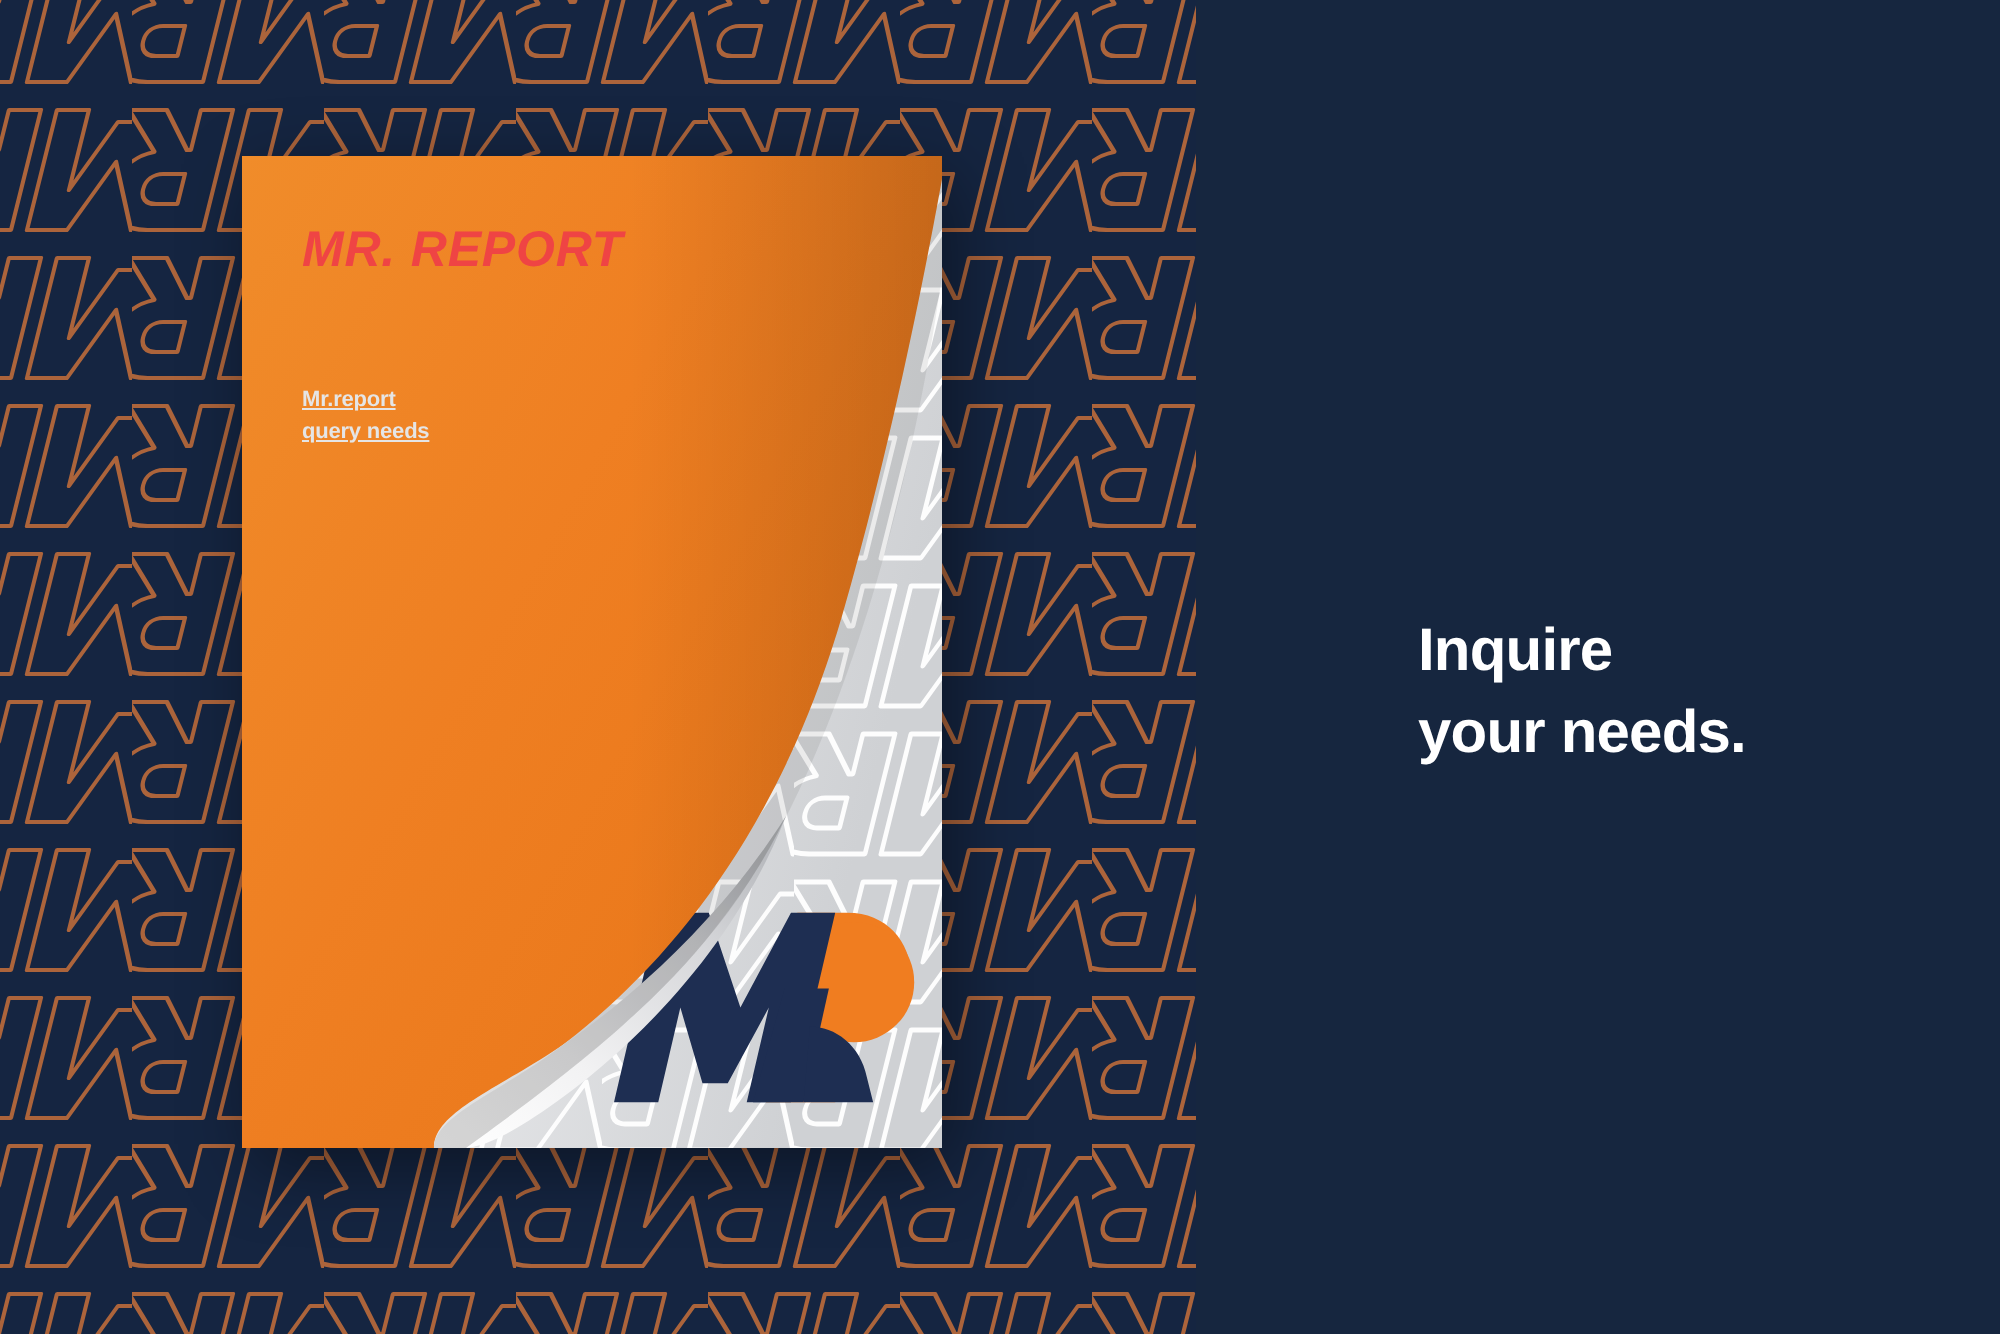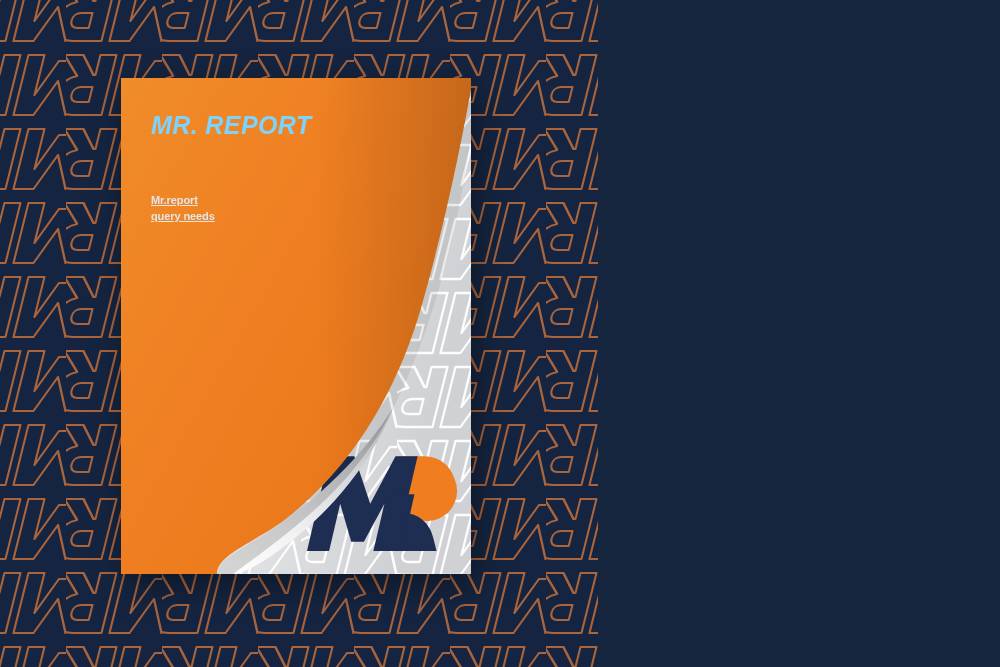--- a/index.html
+++ b/index.html
@@ -71,21 +71,21 @@
     height: 496px;
     filter: drop-shadow(6px 10px 18px rgba(0,0,0,0.42));
   }
   .book svg { display: block; }
 
   
   .cover-title {
     position: absolute;
     left: 30px;
     top: 33px;
-    color: #7dd3fc;
+    color: #ef4444;
     font-size: 25px;
     font-weight: bold;
     font-style: italic;
     letter-spacing: 0.4px;
     white-space: nowrap;
   }
   .cover-sub {
     position: absolute;
     left: 30px;
     top: 115px;
@@ -121,20 +121,24 @@
           </pattern>
         </defs>
         <rect x="0" y="0" width="700" height="740" fill="#152541"></rect>
         <rect x="0" y="0" width="700" height="740" fill="url(#mrPattern)" opacity="0.92"></rect>
       </svg>
     </div>
   </div>
 
   <div class="flat-panel"></div>
 
+  <div class="headline">
+    <span class="l1">Inquire</span>
+    <span class="l2">your needs.</span>
+  </div>
 
   <div class="book">
     <svg width="350" height="496" viewBox="0 0 350 496" xmlns="http://www.w3.org/2000/svg">
       <defs>
 
         <g id="mrGlyphW">
           <path d="M4 6 L24 6 L40 40 L56 6 L76 6 L76 66 L60 66 L60 26 L44 60 L36 60 L20 26 L20 66 L4 66 Z"></path>
           <path d="M84 6 L112 6 C126 6 134 14 134 26 C134 36 128 43 118 45 L136 66 L117 66 L102 46 L100 46 L100 66 L84 66 Z M100 19 L100 34 L111 34 C116 34 119 31 119 26.5 C119 22 116 19 111 19 Z"></path>
         </g>
         <pattern id="mrPatternWhite" x="0" y="0" width="96" height="74" patternUnits="userSpaceOnUse">

